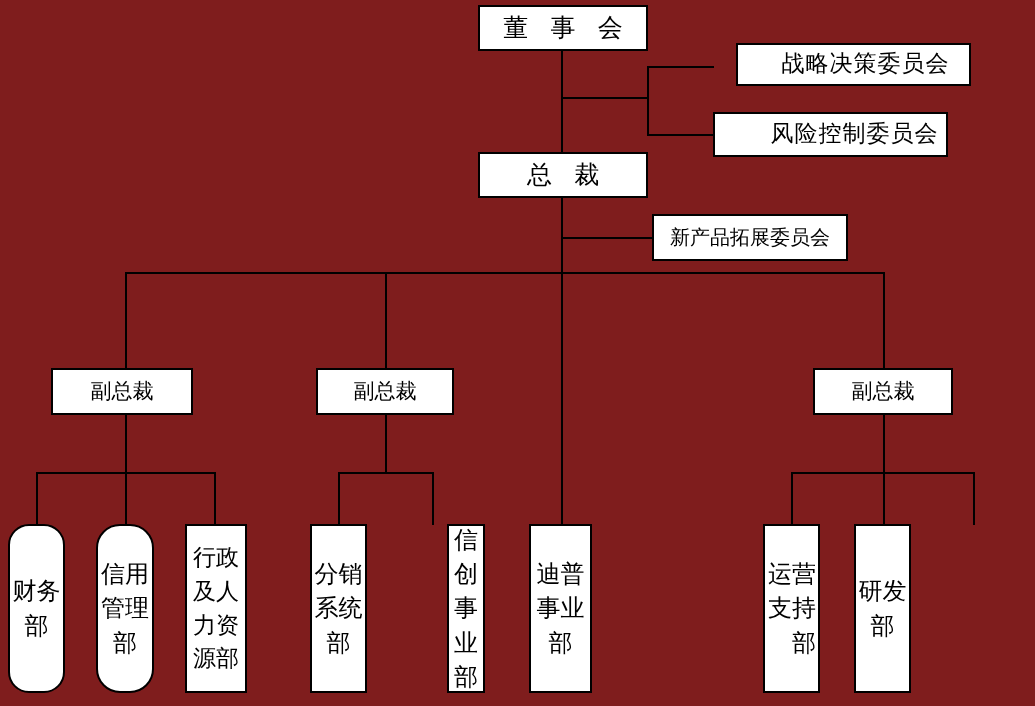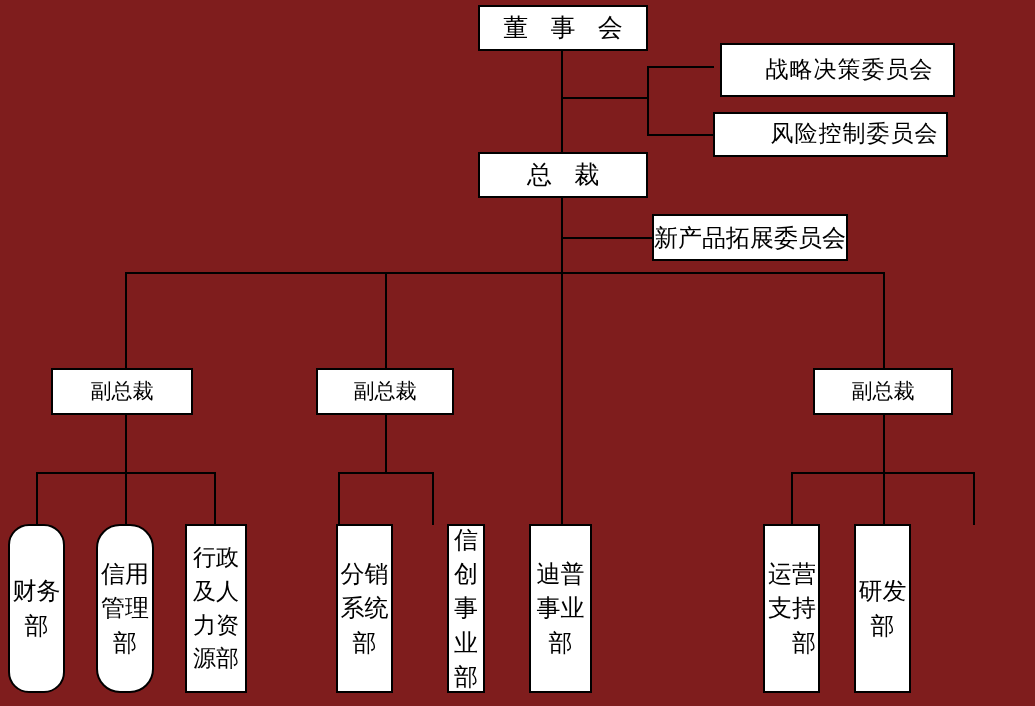--- a/index.html
+++ b/index.html
@@ -40,21 +40,21 @@
     font-size: 25px;
     letter-spacing: 8px;
     text-indent: 8px;
     font-weight: 400;
   }
   .node.committee .label {
     font-size: 23px;
     letter-spacing: 1px;
   }
   .node.subcommittee .label {
-    font-size: 24px;
+    font-size: 20px;
     letter-spacing: 0px;
   }
   .node.vp .label {
     font-size: 21px;
     letter-spacing: 0px;
   }
   
   .node.dept {
     align-items: center;
     justify-content: center;
@@ -118,21 +118,21 @@
   <div class="ln v" style="left:883px; top:415px; height:58px;"></div>
   <div class="ln h" style="left:791px; top:472px; width:184px;"></div>
   <div class="ln v" style="left:791px; top:472px; height:53px;"></div>
   <div class="ln v" style="left:883px; top:472px; height:53px;"></div>
   <div class="ln v" style="left:973px; top:472px; height:53px;"></div>
 
   <div class="node top" style="left:478px; top:5px; width:170px; height:46px;">
     <span class="label">董 事 会</span>
   </div>
 
-  <div class="node committee" style="left:720px; top:43px; width:235px; height:54px;padding-left:24px;">
+  <div class="node committee" style="left:736px; top:43px; width:235px; height:43px;padding-left:24px;">
     <span class="label">战略决策委员会</span>
   </div>
 
   <div class="node committee" style="left:713px; top:112px; width:235px; height:45px;padding-left:48px;">
     <span class="label">风险控制委员会</span>
   </div>
 
   <div class="node top" style="left:478px; top:152px; width:170px; height:46px;">
     <span class="label">总  裁</span>
   </div>
@@ -158,21 +158,21 @@
   </div>
 
   <div class="node dept" style="left:96px; top:524px; width:58px; height:169px;border-radius:24px;">
     <span class="label">信用管理部</span>
   </div>
 
   <div class="node dept wide2" style="left:185px; top:524px; width:62px; height:169px;">
     <span class="label">行政及人力资源部</span>
   </div>
 
-  <div class="node dept" style="left:310px; top:524px; width:57px; height:169px;margin-left:26px;">
+  <div class="node dept" style="left:310px; top:524px; width:57px; height:169px;">
     <span class="label">分销系统部</span>
   </div>
 
   <div class="node dept" style="left:403px; top:524px; width:38px; height:169px;margin-left:44px;">
     <span class="label">信创事业部</span>
   </div>
 
   <div class="node dept" style="left:529px; top:524px; width:63px; height:169px;">
     <span class="label">迪普事业部</span>
   </div>

